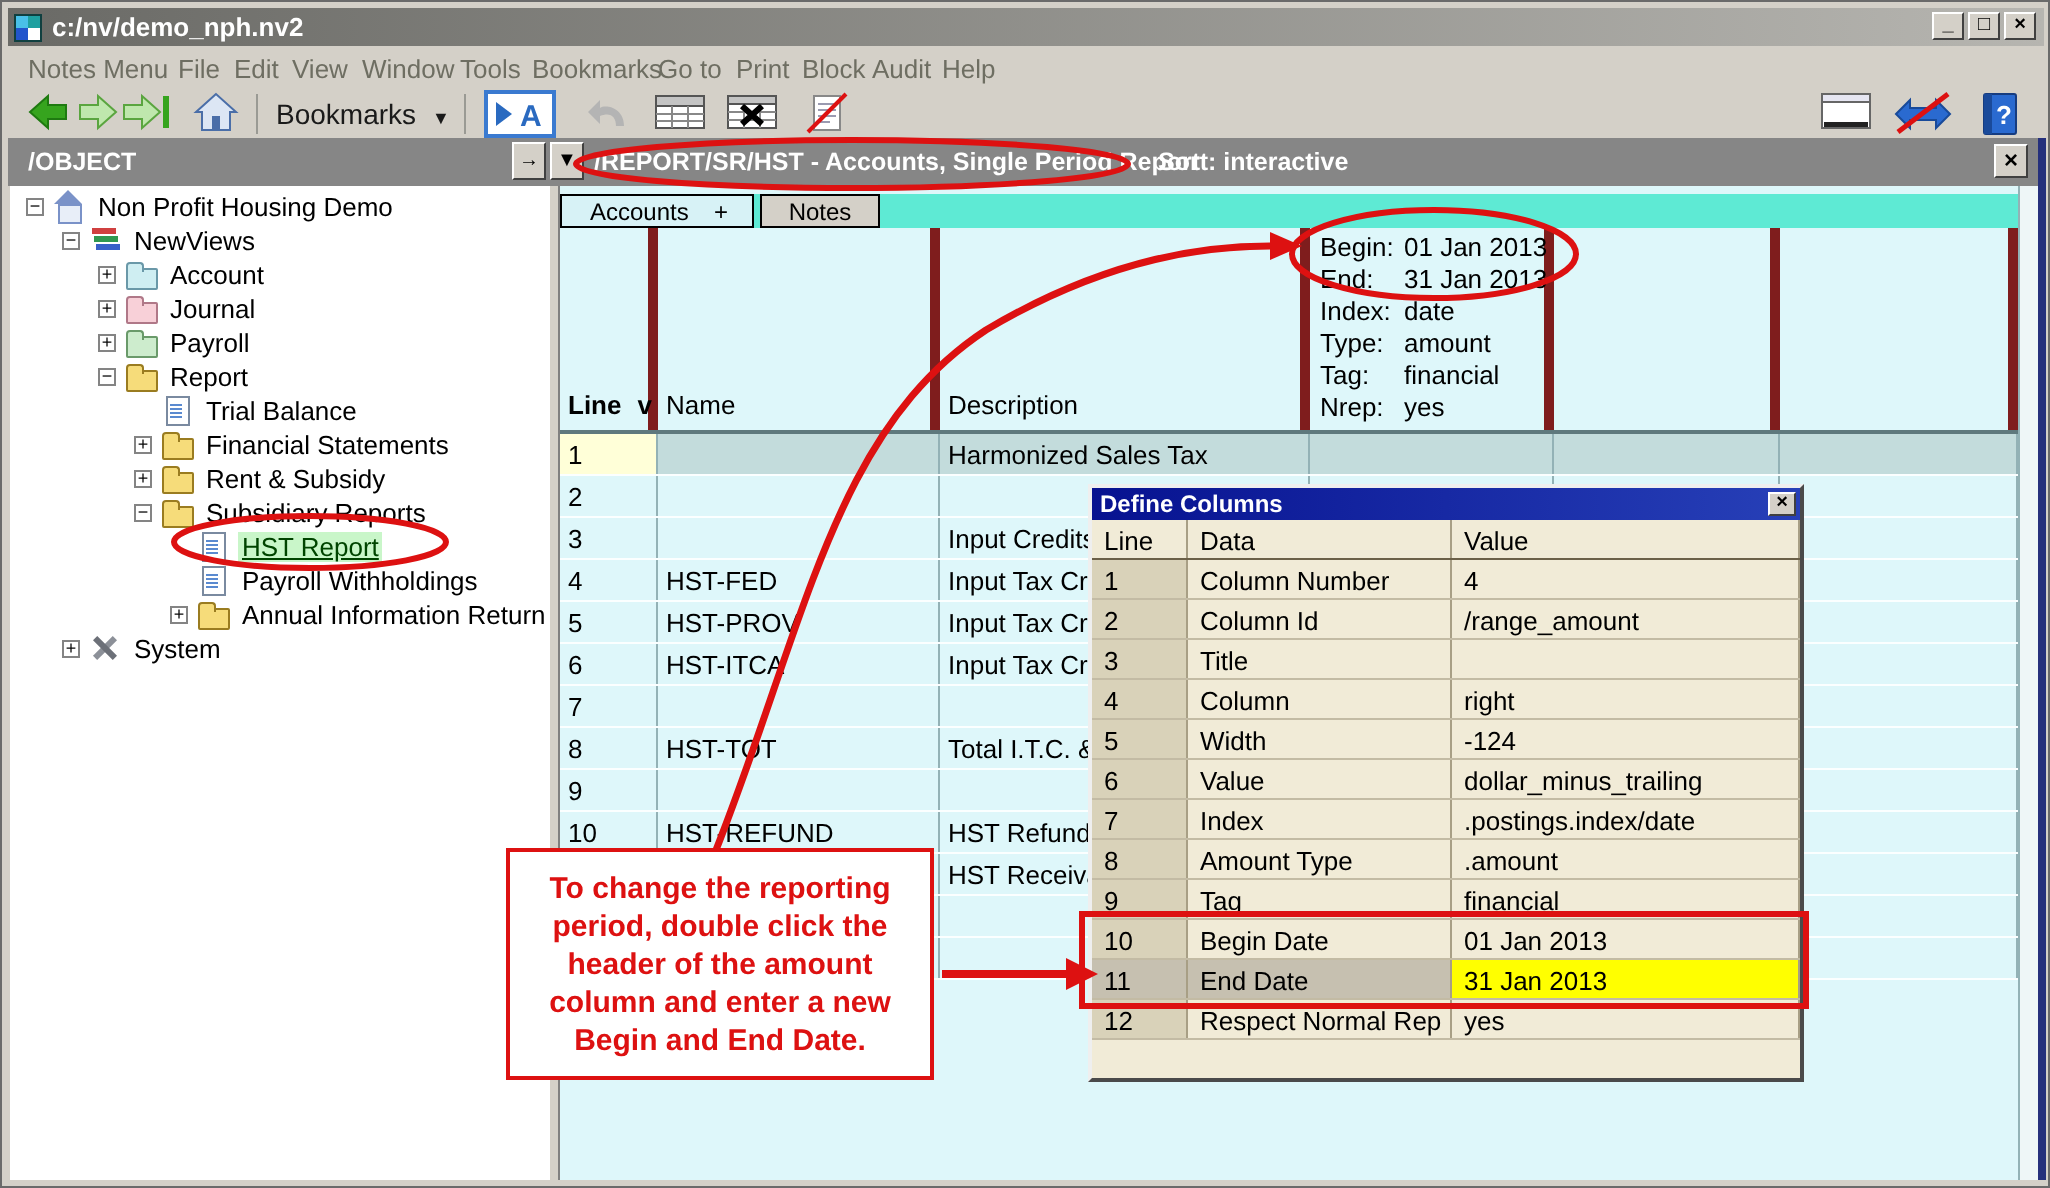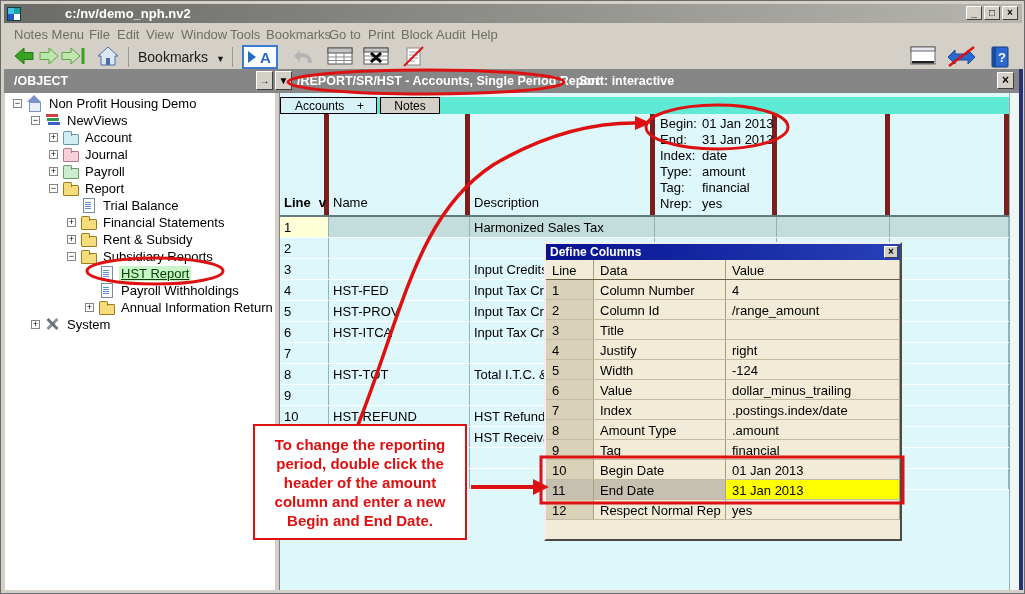--- a/index.html
+++ b/index.html
@@ -1,21 +1,21 @@
 <!DOCTYPE html>
 <html style="--annotation-red: #dd1111; --highlight-yellow: #ffff00; --tree-selected-green: #c9f6c9; --panel-cyan: #def7fa; --dialog-cream: #f1ebd7; --row-highlight-teal: #c3dcdc;"><head>
 <meta charset="utf-8">
 <style>
   * { margin:0; padding:0; box-sizing:border-box; }
   html,body { width:1025px; height:594px; font-family:"Liberation Sans", sans-serif; }
   #win { position:relative; width:1025px; height:594px; background:#d4d0c8; overflow:hidden; border:1px solid #6a6a6a; }
 
   
   .titlebar { position:absolute; left:3px; top:3px; width:1018px; height:19px;
-    background:linear-gradient(90deg,#6a6a66,#b6b5b0); display:flex; align-items:center;gap:39px; }
+    background:linear-gradient(90deg,#6a6a66,#b6b5b0); display:flex; align-items:center; }
   .app-icon { width:14px; height:14px; margin:0 5px 0 3px;
     background:conic-gradient(#1fa0a0 25%, #ffffff 0 50%, #2255cc 0 75%, #49c0e8 0); border:1px solid #104040; }
   .title-text { color:#ffffff; font-weight:bold; font-size:13px; }
   .winbtns { position:absolute; right:4px; top:2px; display:flex; gap:2px; }
   .wbtn { width:16px; height:14px; background:#d4d0c8; border:1px solid; border-color:#ffffff #404040 #404040 #ffffff;
     font-size:10px; line-height:11px; text-align:center; color:#000; font-weight:bold; }
 
   
   .menubar { position:absolute; left:3px; top:22px; width:1018px; height:22px; background:#d4d0c8; }
   .menubar span { position:absolute; top:4px; font-size:13px; color:#6e6e62; }
@@ -442,21 +442,21 @@
         <div class="dc dda">Column Id</div>
         <div class="dc dva">/range_amount</div>
       </div>
     <div class="dr">
         <div class="dc dln">3</div>
         <div class="dc dda">Title</div>
         <div class="dc dva"></div>
       </div>
     <div class="dr">
         <div class="dc dln">4</div>
-        <div class="dc dda">Justify</div>
+        <div class="dc dda">Column</div>
         <div class="dc dva">right</div>
       </div>
     <div class="dr">
         <div class="dc dln">5</div>
         <div class="dc dda">Width</div>
         <div class="dc dva">-124</div>
       </div>
     <div class="dr">
         <div class="dc dln">6</div>
         <div class="dc dda">Value</div>

